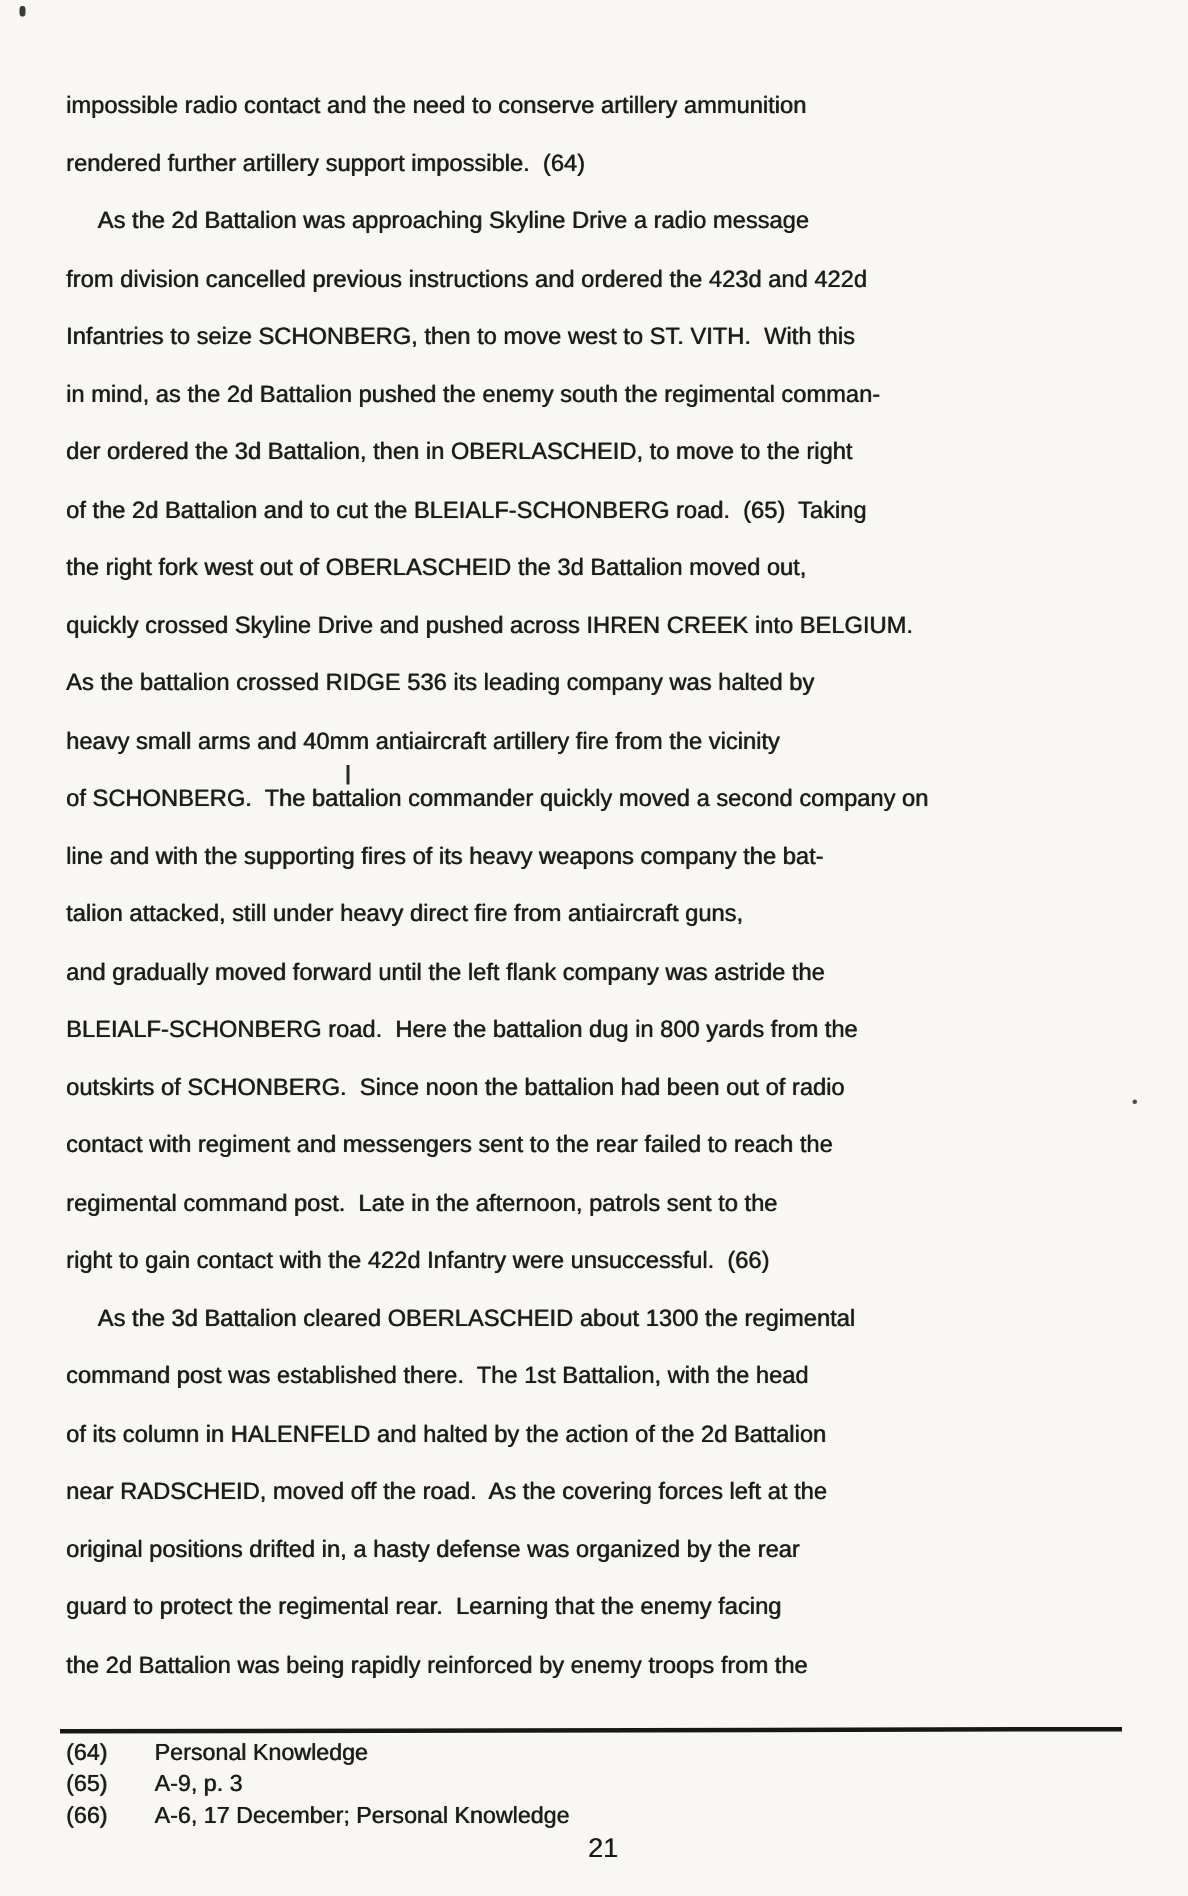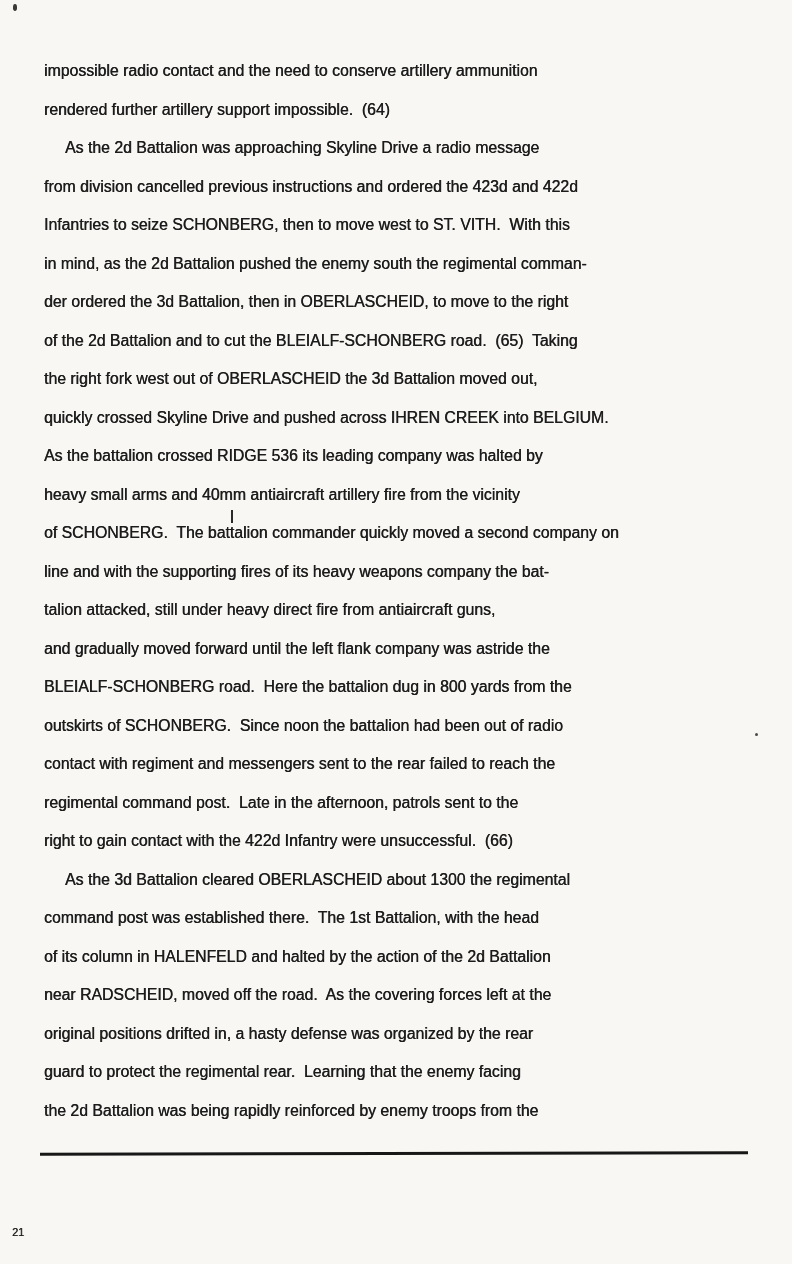--- a/index.html
+++ b/index.html
@@ -39,22 +39,22 @@
     line-height: 21px;
     white-space: pre;
     text-shadow: 0.4px 0 0 rgba(25,25,25,0.75), 0 0 0.6px rgba(25,25,25,0.45);
   }
   .fn-marker { display: inline-block; width: 59px; }
   .page-number {
     position: absolute;
     left: 12px;
     top: 1222px;
     width: 780px;
-    text-align: left;
-    font-size: 11px;
+    text-align: center;
+    font-size: 18px;
     line-height: 21px;
     text-shadow: 0.4px 0 0 rgba(25,25,25,0.75);
   }
   
   .speck-topleft {
     position: absolute; left: 13px; top: 4px;
     width: 4px; height: 7px; background: #3a3a3a; border-radius: 40%;
   }
   .speck-tick {
     position: absolute; left: 231px; top: 510px;
@@ -70,15 +70,16 @@
 
 <div class="page">
   <div class="speck-topleft"></div>
   <div class="speck-tick"></div>
   <div class="speck-dot"></div>
 
   <div class="body-text"><div class="line">impossible radio contact and the need to conserve artillery ammunition</div><div class="line">rendered further artillery support impossible.  (64)</div><div class="line">     As the 2d Battalion was approaching Skyline Drive a radio message</div><div class="line">from division cancelled previous instructions and ordered the 423d and 422d</div><div class="line">Infantries to seize SCHONBERG, then to move west to ST. VITH.  With this</div><div class="line">in mind, as the 2d Battalion pushed the enemy south the regimental comman-</div><div class="line">der ordered the 3d Battalion, then in OBERLASCHEID, to move to the right</div><div class="line">of the 2d Battalion and to cut the BLEIALF-SCHONBERG road.  (65)  Taking</div><div class="line">the right fork west out of OBERLASCHEID the 3d Battalion moved out,</div><div class="line">quickly crossed Skyline Drive and pushed across IHREN CREEK into BELGIUM.</div><div class="line">As the battalion crossed RIDGE 536 its leading company was halted by</div><div class="line">heavy small arms and 40mm antiaircraft artillery fire from the vicinity</div><div class="line">of SCHONBERG.  The battalion commander quickly moved a second company on</div><div class="line">line and with the supporting fires of its heavy weapons company the bat-</div><div class="line">talion attacked, still under heavy direct fire from antiaircraft guns,</div><div class="line">and gradually moved forward until the left flank company was astride the</div><div class="line">BLEIALF-SCHONBERG road.  Here the battalion dug in 800 yards from the</div><div class="line">outskirts of SCHONBERG.  Since noon the battalion had been out of radio</div><div class="line">contact with regiment and messengers sent to the rear failed to reach the</div><div class="line">regimental command post.  Late in the afternoon, patrols sent to the</div><div class="line">right to gain contact with the 422d Infantry were unsuccessful.  (66)</div><div class="line">     As the 3d Battalion cleared OBERLASCHEID about 1300 the regimental</div><div class="line">command post was established there.  The 1st Battalion, with the head</div><div class="line">of its column in HALENFELD and halted by the action of the 2d Battalion</div><div class="line">near RADSCHEID, moved off the road.  As the covering forces left at the</div><div class="line">original positions drifted in, a hasty defense was organized by the rear</div><div class="line">guard to protect the regimental rear.  Learning that the enemy facing</div><div class="line">the 2d Battalion was being rapidly reinforced by enemy troops from the</div></div>
 
   <div class="footnote-rule"></div>
 
+  <div class="footnotes"><div class="fn-row"><span class="fn-marker">(64)</span><span>Personal Knowledge</span></div><div class="fn-row"><span class="fn-marker">(65)</span><span>A-9, p. 3</span></div><div class="fn-row"><span class="fn-marker">(66)</span><span>A-6, 17 December; Personal Knowledge</span></div></div>
 
   <div class="page-number">21</div>
 </div>
 
 </body></html>

